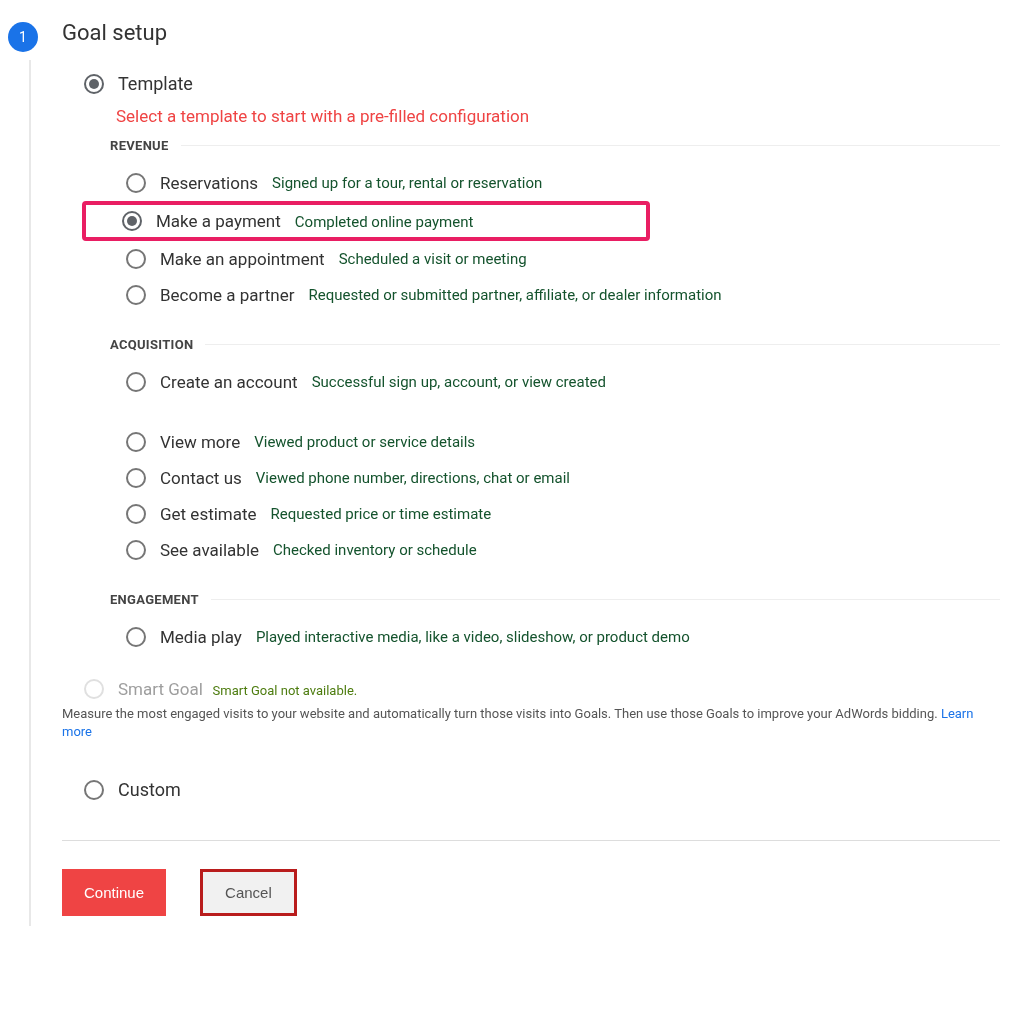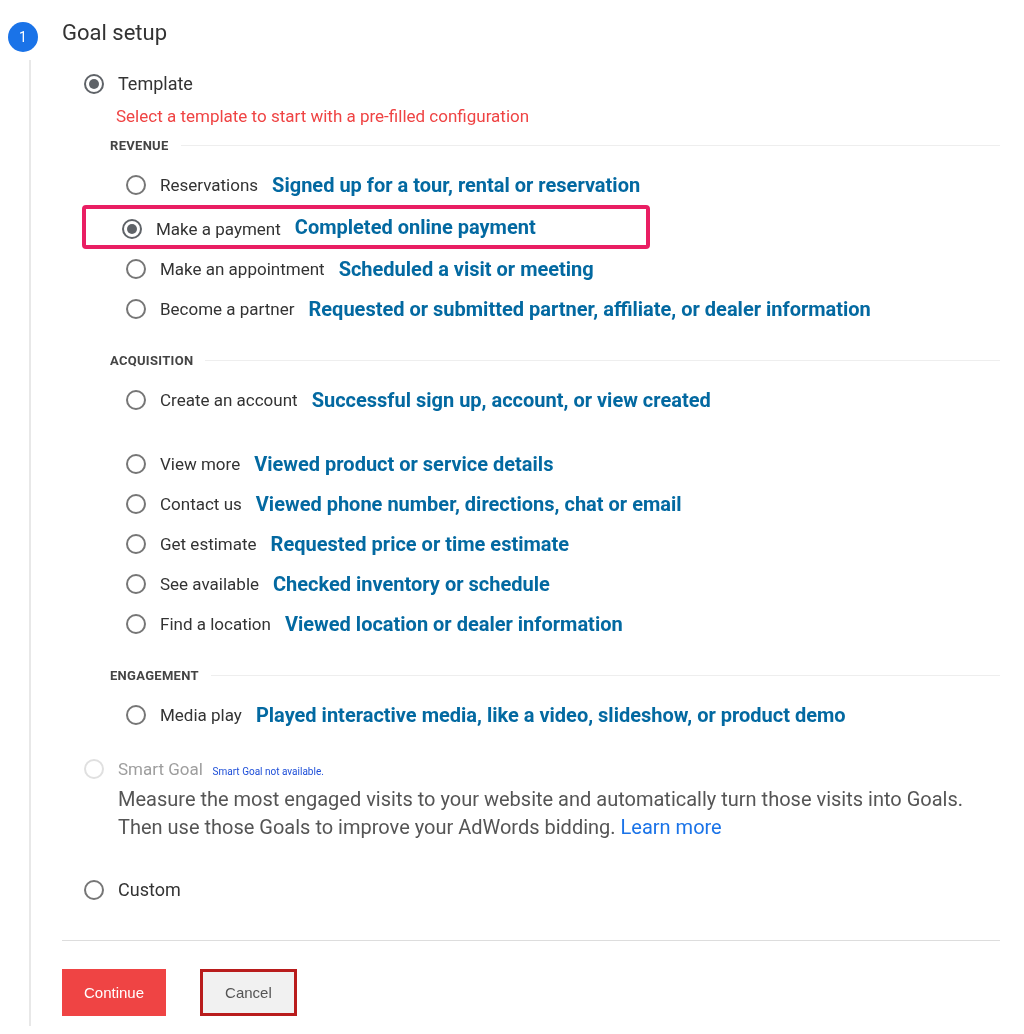--- a/index.html
+++ b/index.html
@@ -133,47 +133,45 @@
       margin-left: 32px;
       display: flex;
       align-items: flex-end;
       gap: 14px;
     }
     .opt-title {
       font-size: 17px;
       color: #333;
     }
     .opt-desc {
-      font-size: 20px;
-      color: #0369a1;
-      font-weight: bold;
+      font-size: 15px;
+      color: #14532d;
     }
     .smart-goal {
       margin-left: 22px;
       margin-top: 12px;
       display: flex;
       align-items: flex-start;
       gap: 14px;
       padding-right: 20px;
     }
     .smart-title {
       font-size: 17px;
       color: #9e9e9e;
     }
     .smart-unavail {
-      font-size: 10px;
-      color: #1d4ed8;
+      font-size: 13px;
+      color: #4d7c0f;
       margin-left: 6px;
     }
     .smart-desc {
-      font-size: 20px;
+      font-size: 13px;
       color: #555;
       margin-top: 6px;
       line-height: 1.4;
-      margin-left: 56px;
       padding-right: 20px;
     }
     .learn-more {
       color: #1a73e8;
     }
     .custom-row {
       margin-top: 38px;
       margin-left: 22px;
       display: flex;
       align-items: center;
@@ -282,25 +280,20 @@
           <div class="option-row">
             <span class="radio"></span>
             <span class="opt-title">Get estimate</span>
             <span class="opt-desc">Requested price or time estimate</span>
           </div>
           <div class="option-row">
             <span class="radio"></span>
             <span class="opt-title">See available</span>
             <span class="opt-desc">Checked inventory or schedule</span>
           </div>
-          <div class="option-row">
-            <span class="radio"></span>
-            <span class="opt-title">Find a location</span>
-            <span class="opt-desc">Viewed location or dealer information</span>
-          </div>
         </div>
         <div class="category">
           <div class="cat-header">
             <span class="cat-title">ENGAGEMENT</span>
             <span class="cat-divider"></span>
           </div>
           <div class="option-row">
             <span class="radio"></span>
             <span class="opt-title">Media play</span>
             <span class="opt-desc">Played interactive media, like a video, slideshow, or product demo</span>

